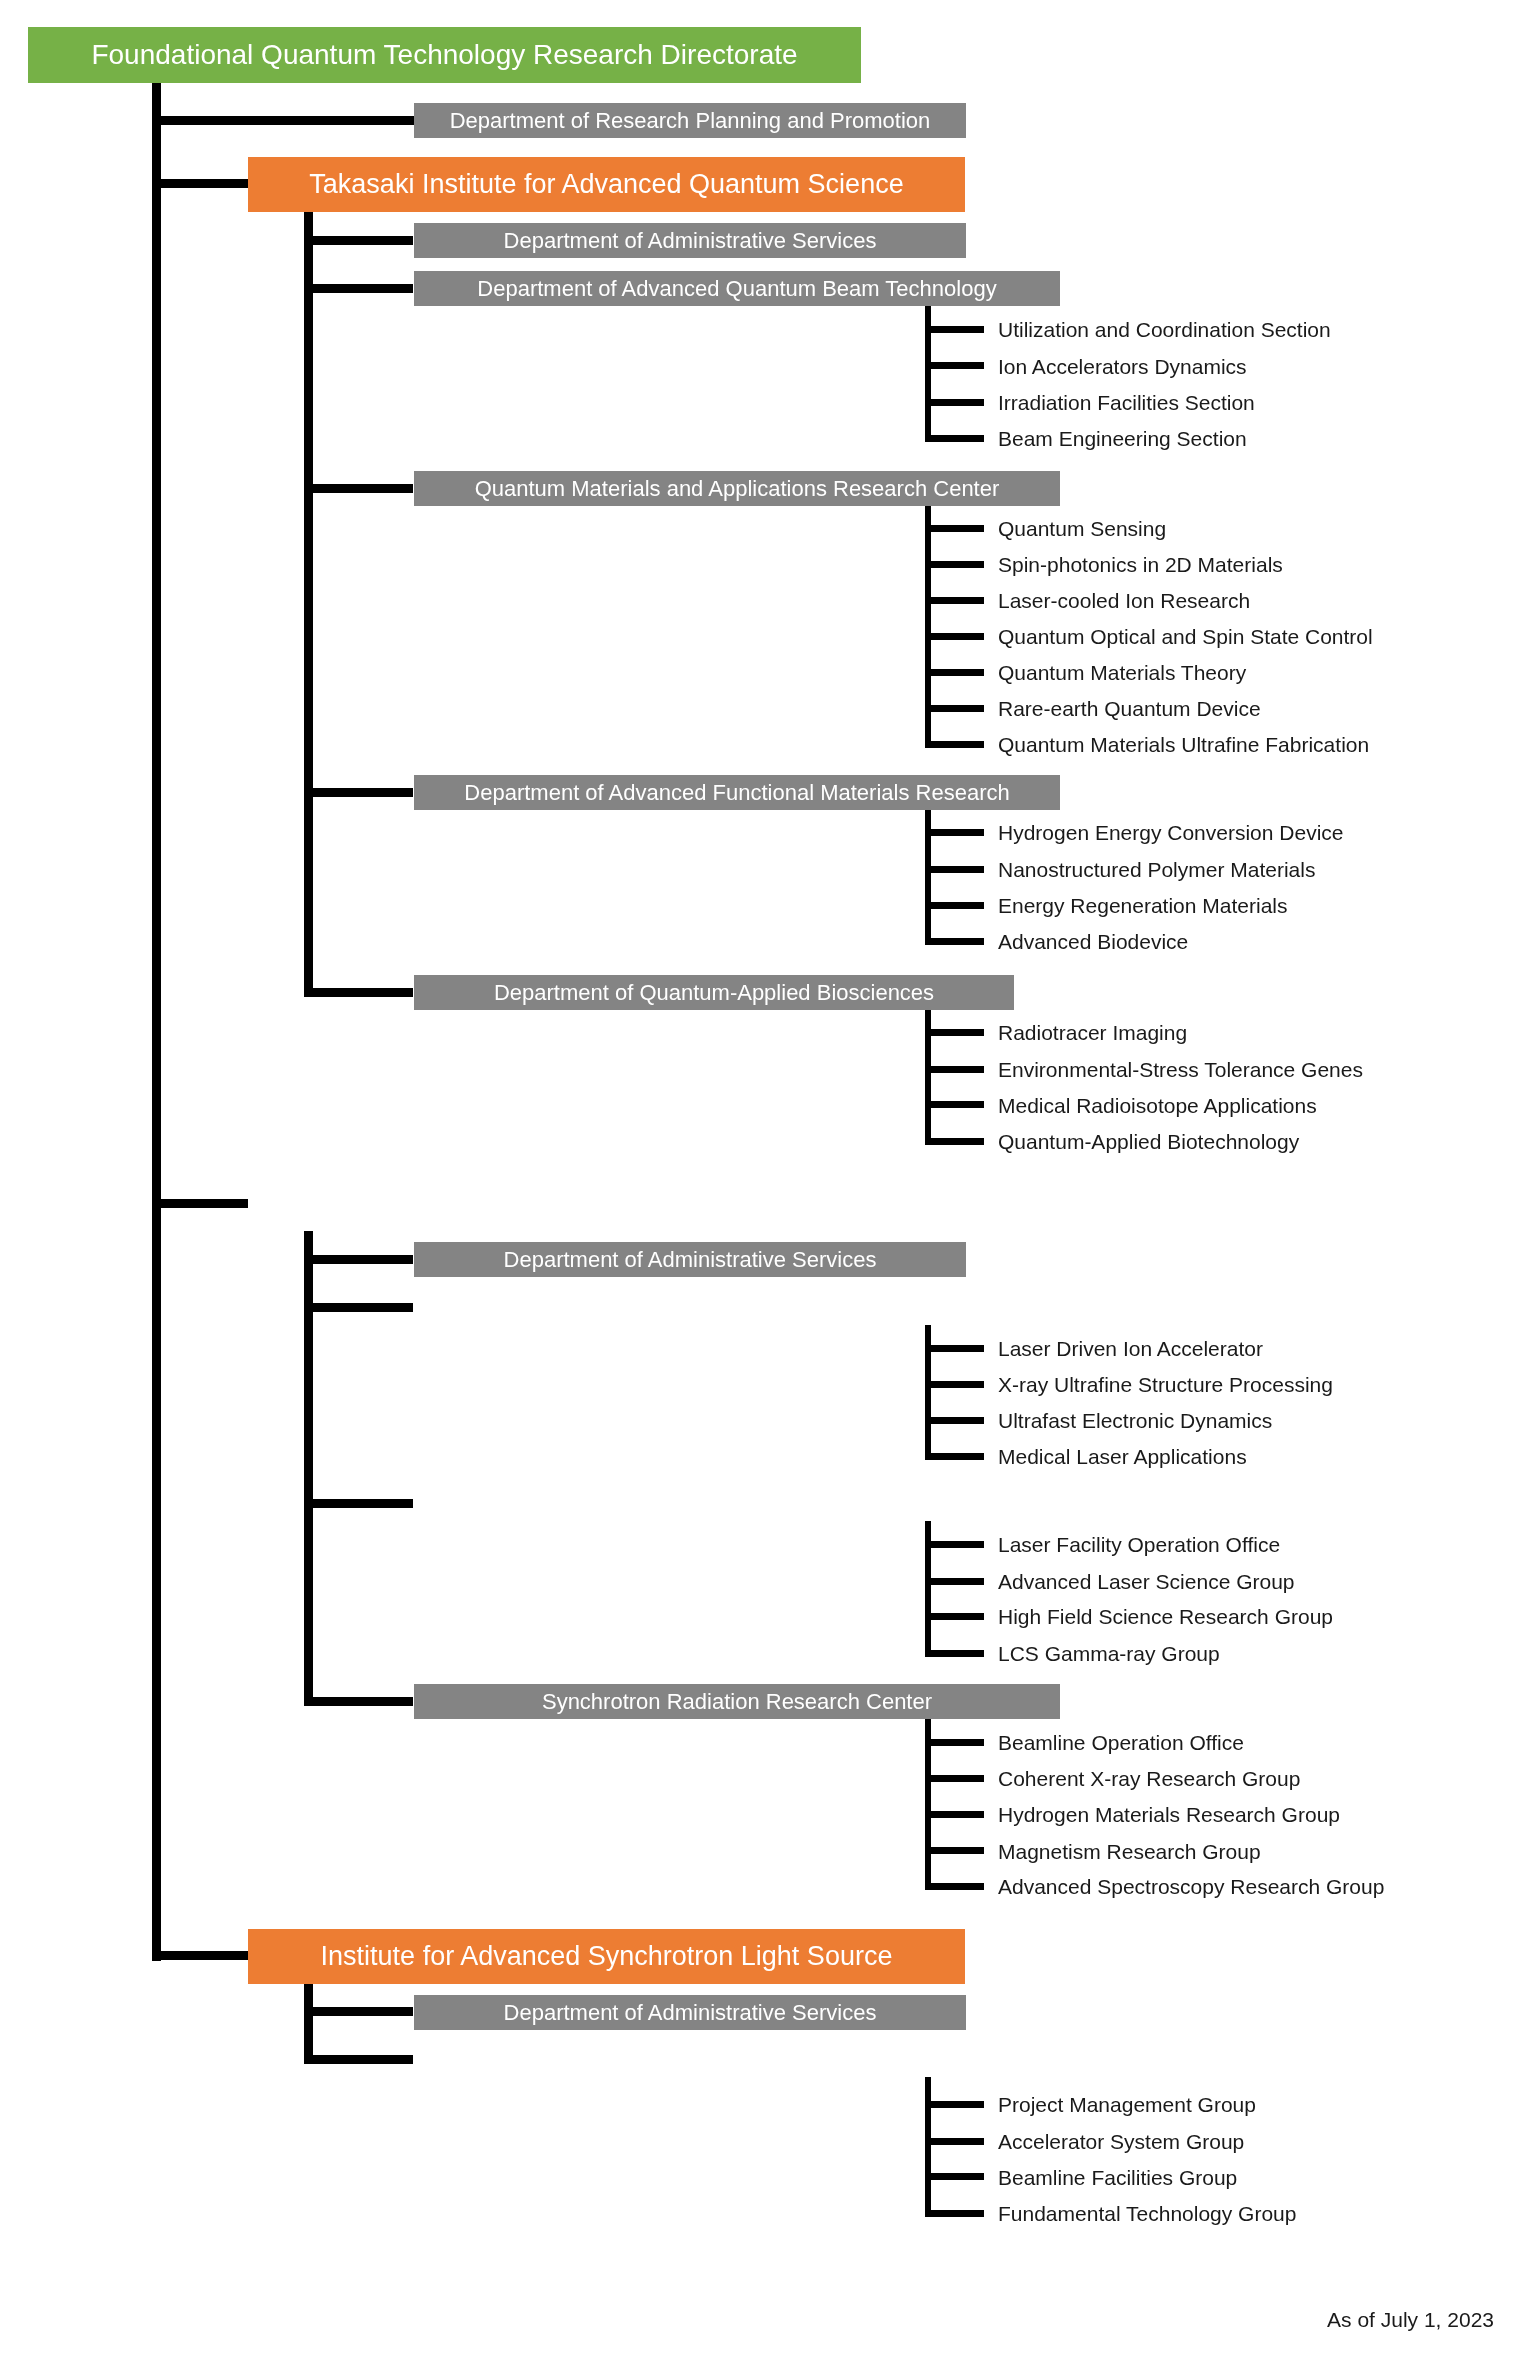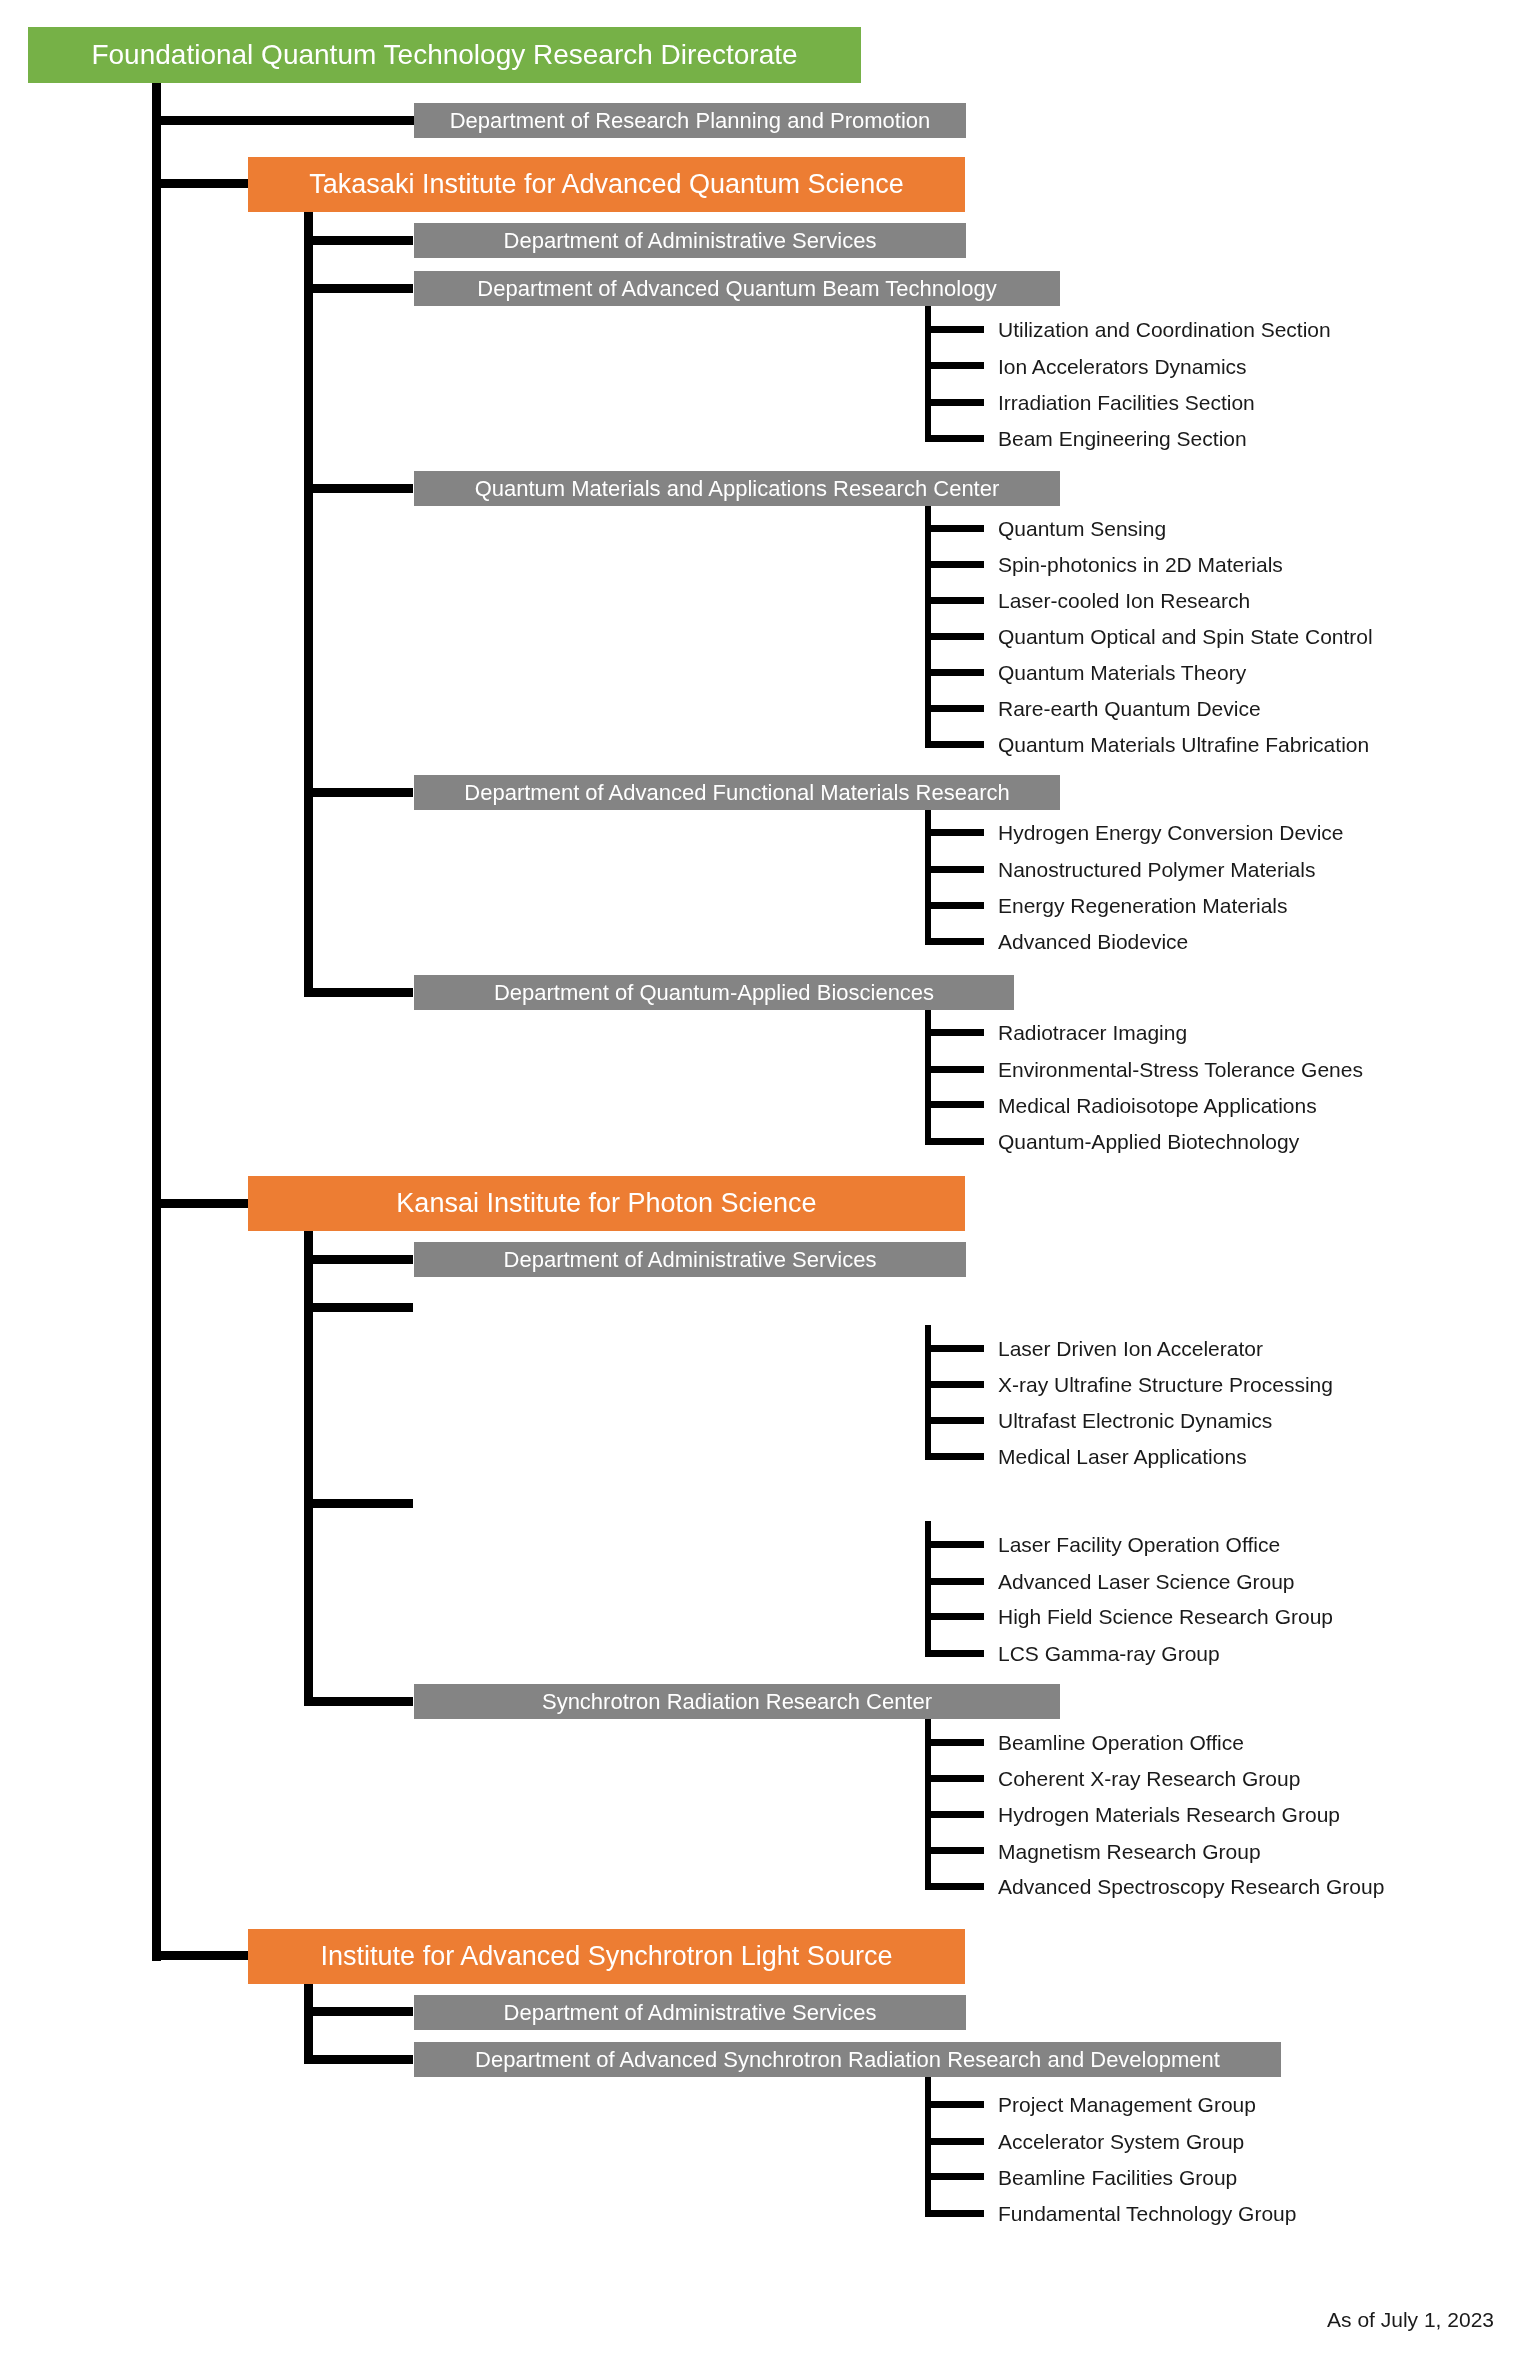--- a/index.html
+++ b/index.html
@@ -146,42 +146,40 @@
   <div class="unit" style="top:854px">Nanostructured Polymer Materials</div>
   <div class="unit" style="top:890px">Energy Regeneration Materials</div>
   <div class="unit" style="top:926px">Advanced Biodevice</div>
 
   <div class="box gray" style="left:414px;top:975px;width:600px">Department of Quantum-Applied Biosciences</div>
   <div class="unit" style="top:1017px">Radiotracer Imaging</div>
   <div class="unit" style="top:1054px">Environmental-Stress Tolerance Genes</div>
   <div class="unit" style="top:1090px">Medical Radioisotope Applications</div>
   <div class="unit" style="top:1126px">Quantum-Applied Biotechnology</div>
 
-  <div class="box orange" style="left:248px;top:1176px;width:717px">Kansai Institute for Photon Science</div>
   <div class="box gray" style="left:414px;top:1242px;width:552px">Department of Administrative Services</div>
   <div class="unit" style="top:1333px">Laser Driven Ion Accelerator</div>
   <div class="unit" style="top:1369px">X-ray Ultrafine Structure Processing</div>
   <div class="unit" style="top:1405px">Ultrafast Electronic Dynamics</div>
   <div class="unit" style="top:1441px">Medical Laser Applications</div>
 
   <div class="unit" style="top:1529px">Laser Facility Operation Office</div>
   <div class="unit" style="top:1566px">Advanced Laser Science Group</div>
   <div class="unit" style="top:1601px">High Field Science Research Group</div>
   <div class="unit" style="top:1638px">LCS Gamma-ray Group</div>
 
   <div class="box gray" style="left:414px;top:1684px;width:646px">Synchrotron Radiation Research Center</div>
   <div class="unit" style="top:1727px">Beamline Operation Office</div>
   <div class="unit" style="top:1763px">Coherent X-ray Research Group</div>
   <div class="unit" style="top:1799px">Hydrogen Materials Research Group</div>
   <div class="unit" style="top:1836px">Magnetism Research Group</div>
   <div class="unit" style="top:1871px">Advanced Spectroscopy Research Group</div>
 
   <div class="box orange" style="left:248px;top:1929px;width:717px">Institute for Advanced Synchrotron Light Source</div>
   <div class="box gray" style="left:414px;top:1995px;width:552px">Department of Administrative Services</div>
-  <div class="box gray" style="left:414px;top:2042px;width:867px">Department of Advanced Synchrotron Radiation Research and Development</div>
   <div class="unit" style="top:2089px">Project Management Group</div>
   <div class="unit" style="top:2126px">Accelerator System Group</div>
   <div class="unit" style="top:2162px">Beamline Facilities Group</div>
   <div class="unit" style="top:2198px">Fundamental Technology Group</div>
 
   <div class="asof">As of July 1, 2023</div>
 
 </div>
 
 

